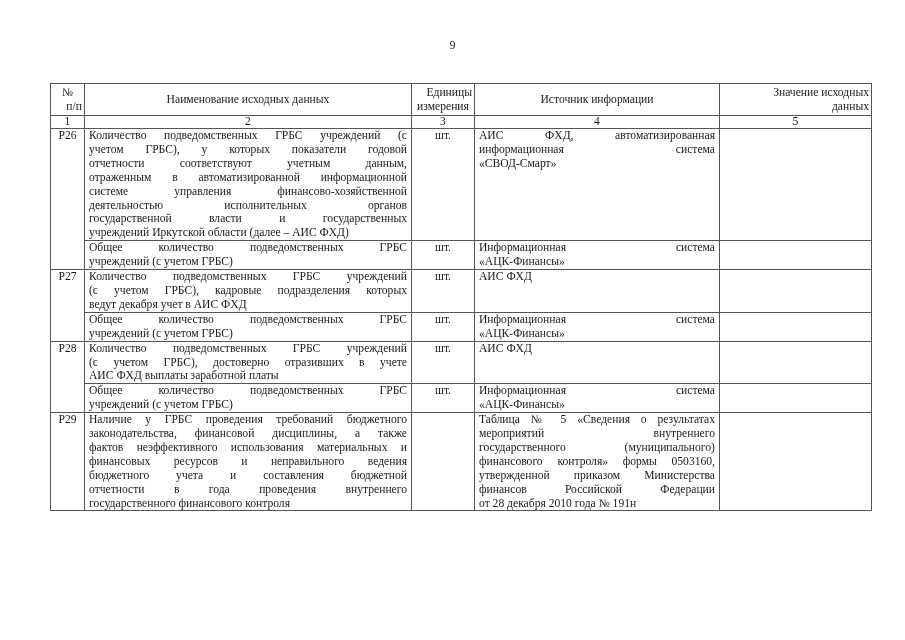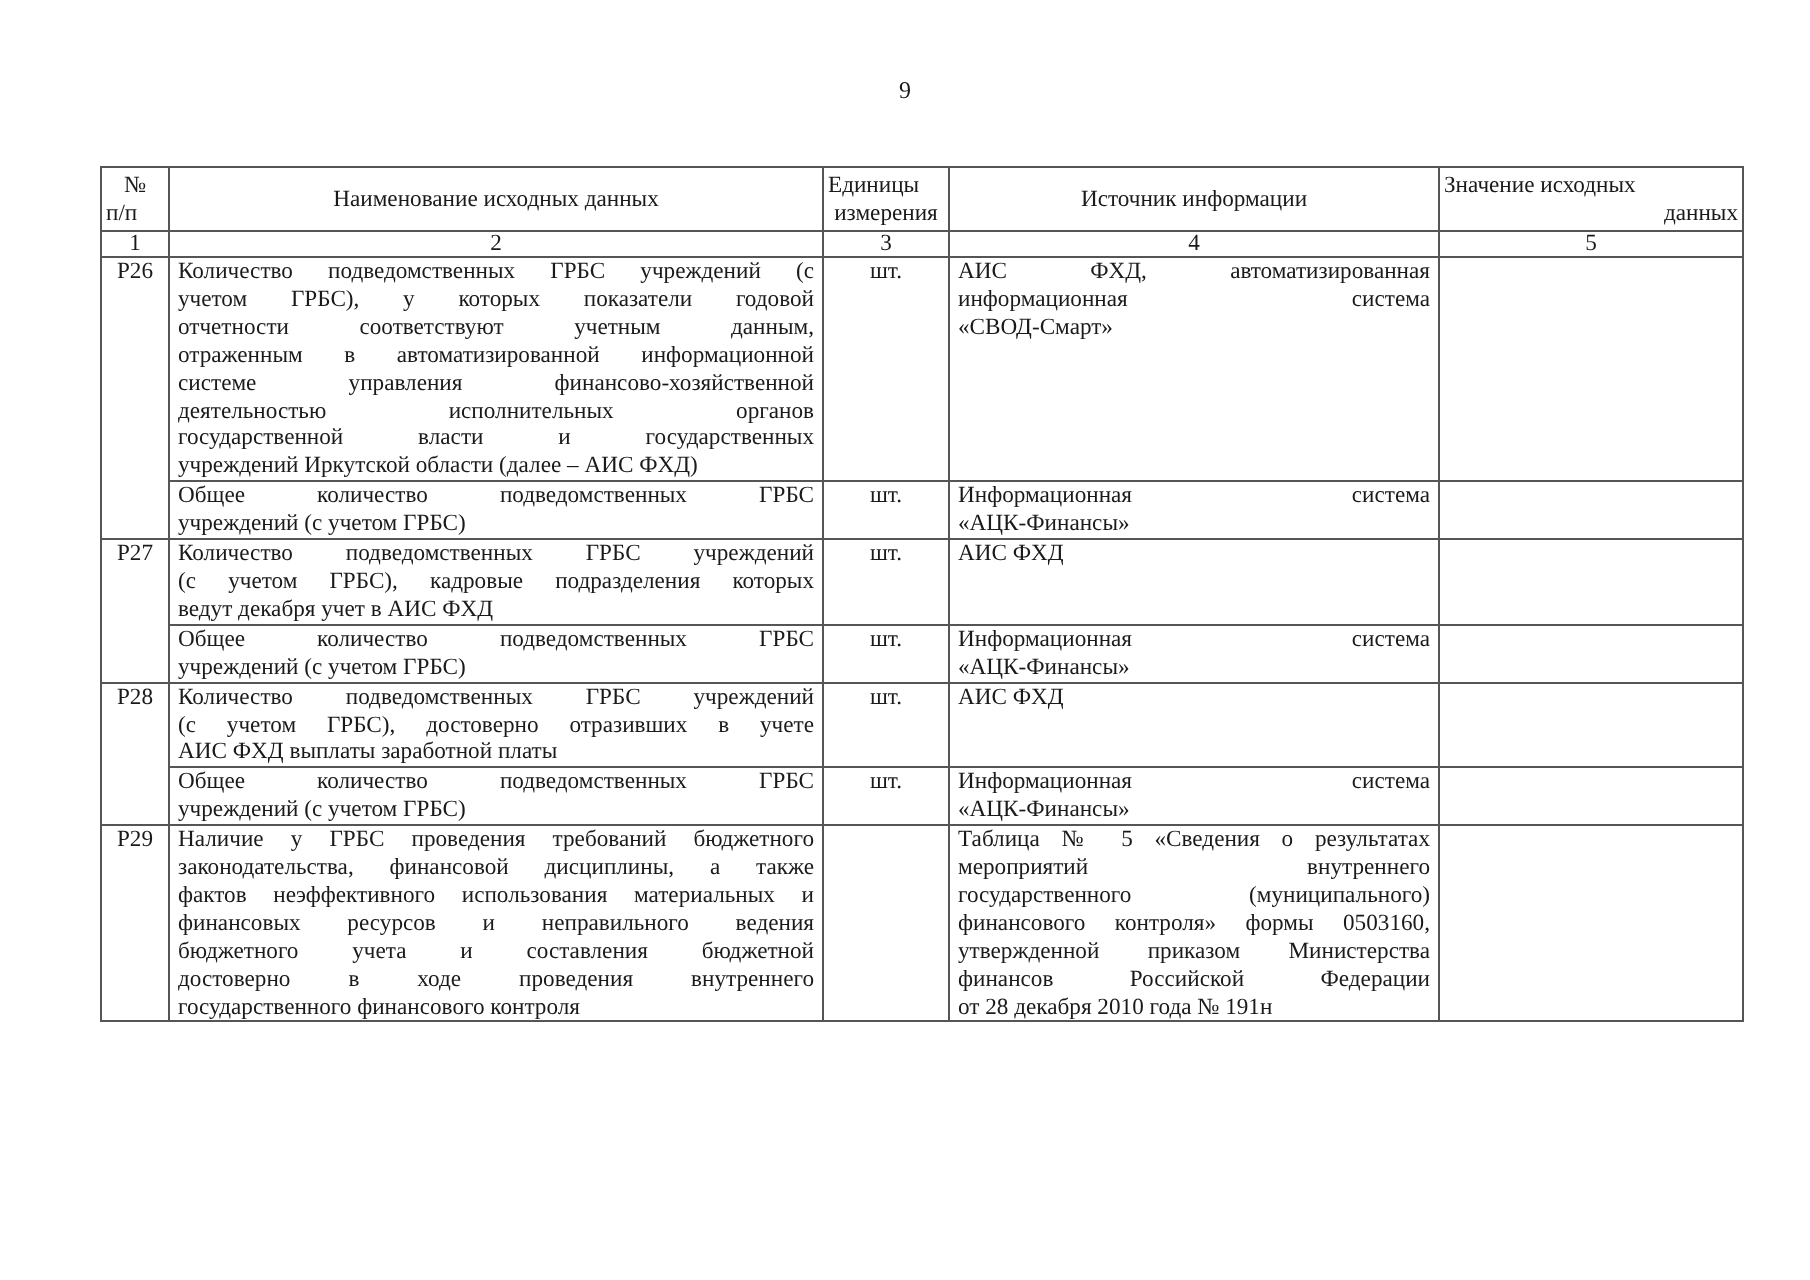--- a/index.html
+++ b/index.html
@@ -32,30 +32,30 @@
       <col class="c1">
       <col class="c2">
       <col class="c3">
       <col class="c4">
       <col class="c5">
     </colgroup>
   <thead>
     <tr class="hdr">
       <th>
         <span class="ll" style="text-align:center">№</span>
-        <span class="ll" style="text-align:left">п/п</span>
+        <span class="ll" style="text-align:right">п/п</span>
       </th>
       <th>Наименование исходных данных</th>
       <th>
-        <span class="ll" style="text-align:left">Единицы</span>
+        <span class="ll" style="text-align:right">Единицы</span>
         <span class="ll" style="text-align:center">измерения</span>
       </th>
       <th>Источник информации</th>
       <th>
-        <span class="ll" style="text-align:left">Значение исходных</span>
+        <span class="ll" style="text-align:right">Значение исходных</span>
         <span class="ll" style="">данных</span>
       </th>
     </tr>
     <tr class="nums">
       <td>1</td>
       <td>2</td>
       <td>3</td>
       <td>4</td>
       <td>5</td>
     </tr>
@@ -144,21 +144,21 @@
         <td></td>
       </tr>
       <tr>
         <td class="num" rowspan="1">P29</td>
         <td class="txt">
           <span class="jl">Наличие у ГРБС проведения требований бюджетного</span>
           <span class="jl">законодательства, финансовой дисциплины, а также</span>
           <span class="jl">фактов неэффективного использования материальных и</span>
           <span class="jl">финансовых ресурсов и неправильного ведения</span>
           <span class="jl">бюджетного учета и составления бюджетной</span>
-          <span class="jl">достоверно в ходе проведения внутреннего</span>
+          <span class="jl">отчетности в года проведения внутреннего</span>
           <span class="ll">государственного финансового контроля</span>
         </td>
         <td class="unit"></td>
         <td class="src">
           <span class="jl">Таблица № 5 «Сведения о результатах</span>
           <span class="jl">мероприятий внутреннего</span>
           <span class="jl">государственного (муниципального)</span>
           <span class="jl">финансового контроля» формы 0503160,</span>
           <span class="jl">утвержденной приказом Министерства</span>
           <span class="jl">финансов Российской Федерации</span>

